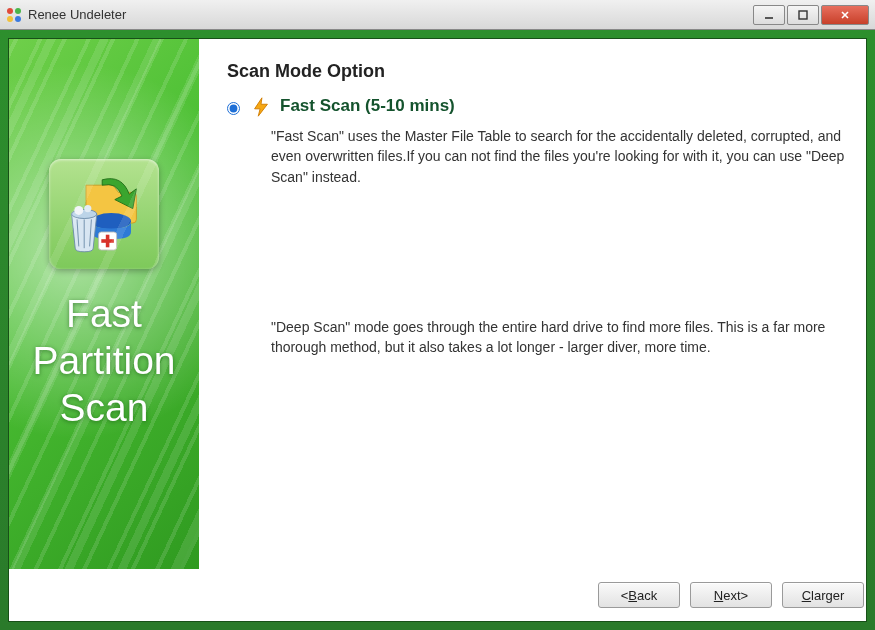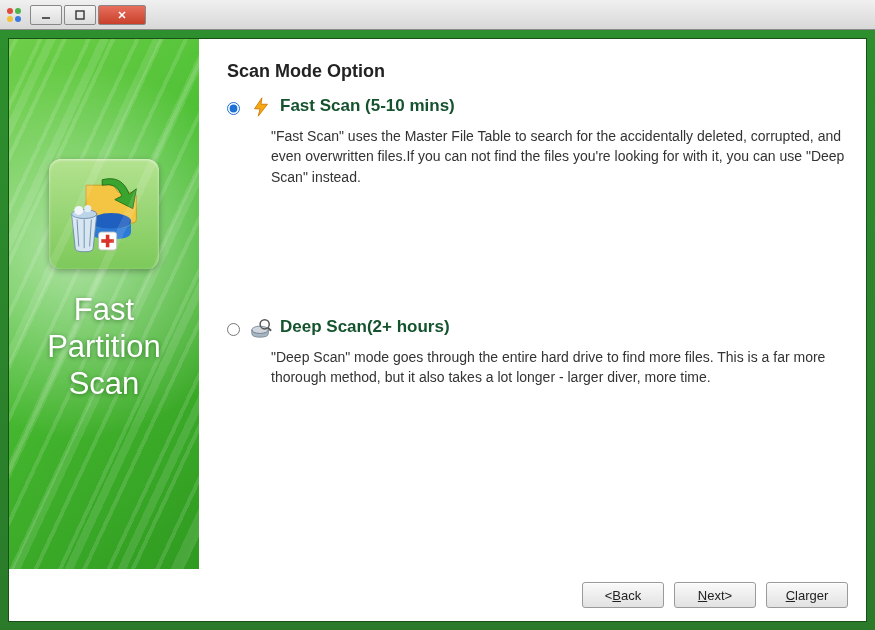--- a/index.html
+++ b/index.html
@@ -130,21 +130,21 @@
     box-shadow: inset 0 1px 3px rgba(255,255,255,0.6), 0 2px 6px rgba(0,0,0,0.3);
     position: relative;
     display: flex;
     align-items: center;
     justify-content: center;
   }
   .app-graphic svg { width: 90px; height: 90px; }
   .sidebar-title {
     margin-top: 22px;
     color: #fff;
-    font-size: 31px;
+    font-size: 39px;
     font-weight: 400;
     text-align: center;
     line-height: 1.2;
     text-shadow: 0 1px 4px rgba(0,60,0,0.5);
     font-family: "Segoe UI Light", "Segoe UI", Arial, sans-serif;
     white-space: pre-line;
   }
 
   .main {
     flex: 1;
@@ -190,21 +190,21 @@
   }
   .option-block { margin-bottom: 130px; }
   .option-block.last { margin-bottom: 10px; }
   .option-block .indent { padding-left: 22px; }
 
   .footer {
     height: 52px;
     display: flex;
     align-items: center;
     justify-content: flex-end;
-    padding: 0 18px;
+    padding: 0 2px;
     gap: 10px;
     background: #fff;
   }
   .btn {
     min-width: 82px;
     height: 26px;
     font-size: 13px;
     background: linear-gradient(to bottom, #fafafa, #e2e2e2);
     border: 1px solid #9a9a9a;
     border-radius: 3px;
@@ -220,20 +220,21 @@
 <div class="window">
   <div class="titlebar">
     <span class="app-icon">
       <svg viewBox="0 0 16 16">
         <circle cx="4" cy="4" r="3" fill="#e04a3a"></circle>
         <circle cx="12" cy="4" r="3" fill="#4ab54a"></circle>
         <circle cx="4" cy="12" r="3" fill="#f2c13a"></circle>
         <circle cx="12" cy="12" r="3" fill="#3a7ae0"></circle>
       </svg>
     </span>
+    <span class="app-title">Renee Undeleter</span>
     <div class="win-controls">
       <div class="win-btn">
         <svg viewBox="0 0 10 10">
             <line x1="1" y1="8" x2="9" y2="8" stroke="#333" stroke-width="1.6"></line>
           </svg>
       </div>
       <div class="win-btn">
         <svg viewBox="0 0 10 10">
             <rect x="1" y="1" width="8" height="8" fill="none" stroke="#333" stroke-width="1.4"></rect>
           </svg>
@@ -293,32 +294,20 @@
                 <svg viewBox="0 0 24 24">
                     <path d="M13 2 L5 14 L11 14 L9 22 L19 9 L12 9 Z" fill="#f6a815" stroke="#d07c00" stroke-width="1"></path>
                   </svg>
               </span>
               <span class="opt-title">Fast Scan (5-10 mins)</span>
             </label>
             <div class="opt-desc indent">"Fast Scan" uses the Master File Table to search for the accidentally deleted, corrupted, and even overwritten files.If you can not find the files you're looking for with it, you can use "Deep Scan" instead.</div>
           </div>
 
           <div class="option-block last">
-            <label class="option">
-              <input type="radio" name="scanmode" style="">
-              <span class="opt-icon">
-                <svg viewBox="0 0 24 24">
-                  <ellipse cx="11" cy="14" rx="9" ry="4" fill="#cfd6dd" stroke="#7a8a99" stroke-width="1"></ellipse>
-                  <path d="M2 14 L2 18 Q2 22 11 22 Q20 22 20 18 L20 14 Q20 18 11 18 Q2 18 2 14 Z" fill="#a8b5c2" stroke="#7a8a99" stroke-width="1"></path>
-                  <circle cx="16" cy="8" r="5" fill="none" stroke="#555" stroke-width="1.6"></circle>
-                  <line x1="19.5" y1="11.5" x2="23" y2="15" stroke="#555" stroke-width="2"></line>
-                </svg>
-              </span>
-              <span class="opt-title">Deep Scan(2+ hours)</span>
-            </label>
             <div class="opt-desc indent">"Deep Scan" mode goes through the entire hard drive to find more files. This is a far more thorough method, but it also takes a lot longer - larger diver, more time.</div>
           </div>
         </div>
       </div>
 
       <div class="footer">
         <button class="btn"><span>&lt;</span><span class="ul">B</span><span>ack</span></button>
         <button class="btn"><span class="ul">N</span><span>ext&gt;</span></button>
         <button class="btn"><span class="ul">C</span><span>larger</span></button>
       </div>

